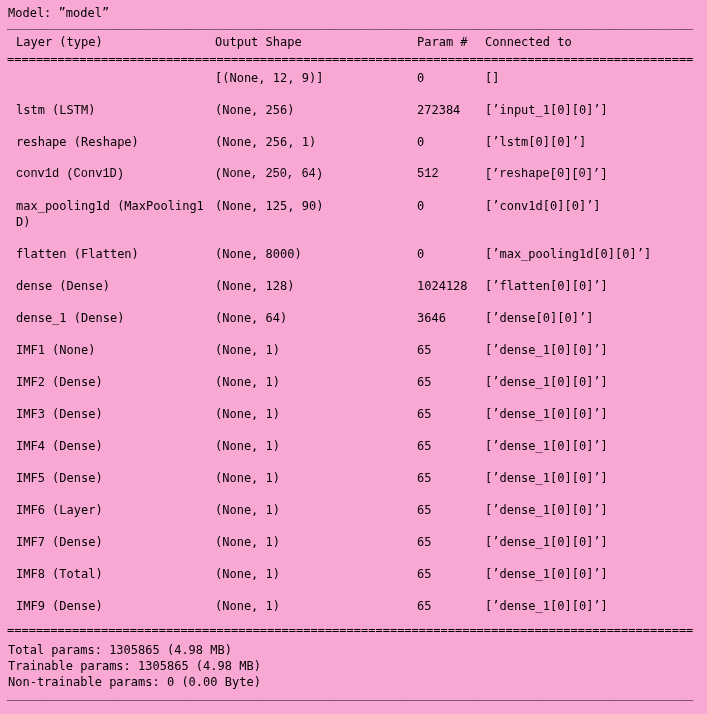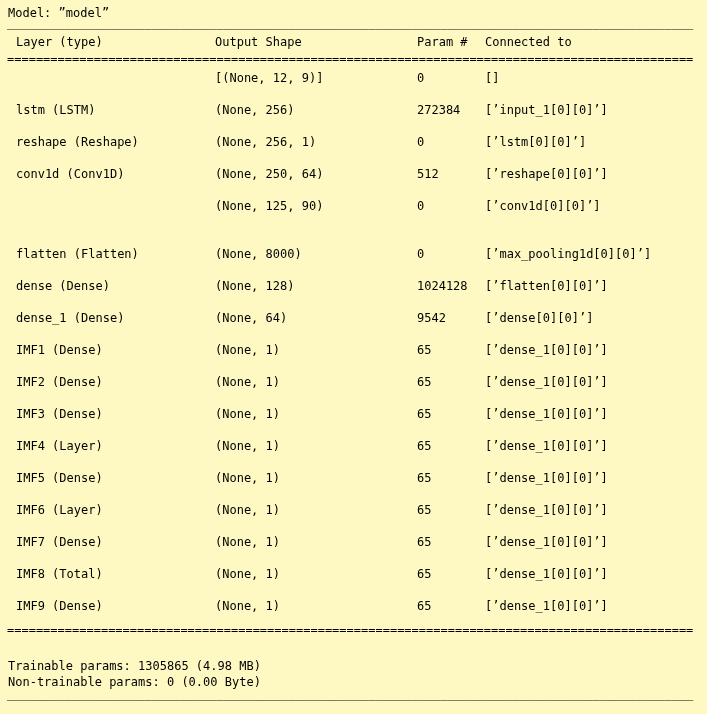--- a/index.html
+++ b/index.html
@@ -4,21 +4,21 @@
 <style>
   html, body {
     margin: 0;
     padding: 0;
     background: #ffffff;
   }
   .screen {
     position: relative;
     width: 707px;
     height: 714px;
-    background: #fef9c3;
+    background: #f9a8d4;
     font-family: "DejaVu Sans Mono", "Liberation Mono", monospace;
     font-size: 12px;
     line-height: 16px;
     color: #000000;
     overflow: hidden;
   }
   .line {
     position: absolute;
     white-space: pre;
   }
@@ -84,69 +84,70 @@
         <span class="cell c2">(None, 256)</span>
         <span class="cell c3">272384</span>
         <span class="cell c4">[’input_1[0][0]’]</span>
       </div>
       <div class="row" style="top: 134px;">
         <span class="cell c1"><div>reshape (Reshape)</div></span>
         <span class="cell c2">(None, 256, 1)</span>
         <span class="cell c3">0</span>
         <span class="cell c4">[’lstm[0][0]’]</span>
       </div>
-      <div class="row" style="top: 166px;">
+      <div class="row" style="top: 166px; font-family: Liberation Mono, monospace;">
         <span class="cell c1"><div>conv1d (Conv1D)</div></span>
         <span class="cell c2">(None, 250, 64)</span>
         <span class="cell c3">512</span>
         <span class="cell c4">[’reshape[0][0]’]</span>
       </div>
       <div class="row" style="top: 198px;">
+        <span class="cell c1"><div>max_pooling1d (MaxPooling1</div><div>D)</div></span>
         <span class="cell c2">(None, 125, 90)</span>
         <span class="cell c3">0</span>
         <span class="cell c4">[’conv1d[0][0]’]</span>
       </div>
       <div class="row" style="top: 246px;">
         <span class="cell c1"><div>flatten (Flatten)</div></span>
         <span class="cell c2">(None, 8000)</span>
         <span class="cell c3">0</span>
         <span class="cell c4">[’max_pooling1d[0][0]’]</span>
       </div>
       <div class="row" style="top: 278px;">
         <span class="cell c1"><div>dense (Dense)</div></span>
         <span class="cell c2">(None, 128)</span>
         <span class="cell c3">1024128</span>
         <span class="cell c4">[’flatten[0][0]’]</span>
       </div>
       <div class="row" style="top: 310px;">
         <span class="cell c1"><div>dense_1 (Dense)</div></span>
         <span class="cell c2">(None, 64)</span>
-        <span class="cell c3">9542</span>
+        <span class="cell c3">3646</span>
         <span class="cell c4">[’dense[0][0]’]</span>
       </div>
       <div class="row" style="top: 342px;">
-        <span class="cell c1"><div>IMF1 (Dense)</div></span>
+        <span class="cell c1"><div>IMF1 (None)</div></span>
         <span class="cell c2">(None, 1)</span>
         <span class="cell c3">65</span>
         <span class="cell c4">[’dense_1[0][0]’]</span>
       </div>
       <div class="row" style="top: 374px;">
         <span class="cell c1"><div>IMF2 (Dense)</div></span>
         <span class="cell c2">(None, 1)</span>
         <span class="cell c3">65</span>
         <span class="cell c4">[’dense_1[0][0]’]</span>
       </div>
       <div class="row" style="top: 406px;">
         <span class="cell c1"><div>IMF3 (Dense)</div></span>
         <span class="cell c2">(None, 1)</span>
         <span class="cell c3">65</span>
         <span class="cell c4">[’dense_1[0][0]’]</span>
       </div>
       <div class="row" style="top: 438px;">
-        <span class="cell c1"><div>IMF4 (Layer)</div></span>
+        <span class="cell c1"><div>IMF4 (Dense)</div></span>
         <span class="cell c2">(None, 1)</span>
         <span class="cell c3">65</span>
         <span class="cell c4">[’dense_1[0][0]’]</span>
       </div>
       <div class="row" style="top: 470px;">
         <span class="cell c1"><div>IMF5 (Dense)</div></span>
         <span class="cell c2">(None, 1)</span>
         <span class="cell c3">65</span>
         <span class="cell c4">[’dense_1[0][0]’]</span>
       </div>
@@ -171,18 +172,19 @@
       <div class="row" style="top: 598px;">
         <span class="cell c1"><div>IMF9 (Dense)</div></span>
         <span class="cell c2">(None, 1)</span>
         <span class="cell c3">65</span>
         <span class="cell c4">[’dense_1[0][0]’]</span>
       </div>
     </div>
 
   <div class="rule" id="rule-footer">===============================================================================================</div>
 
+  <div class="line" id="total-params-line">Total params: 1305865 (4.98 MB)</div>
   <div class="line" id="trainable-params-line">Trainable params: 1305865 (4.98 MB)</div>
   <div class="line" id="non-trainable-params-line">Non-trainable params: 0 (0.00 Byte)</div>
 
   <div class="rule" id="rule-bottom">_______________________________________________________________________________________________</div>
 
 </div>
 
 </body></html>

